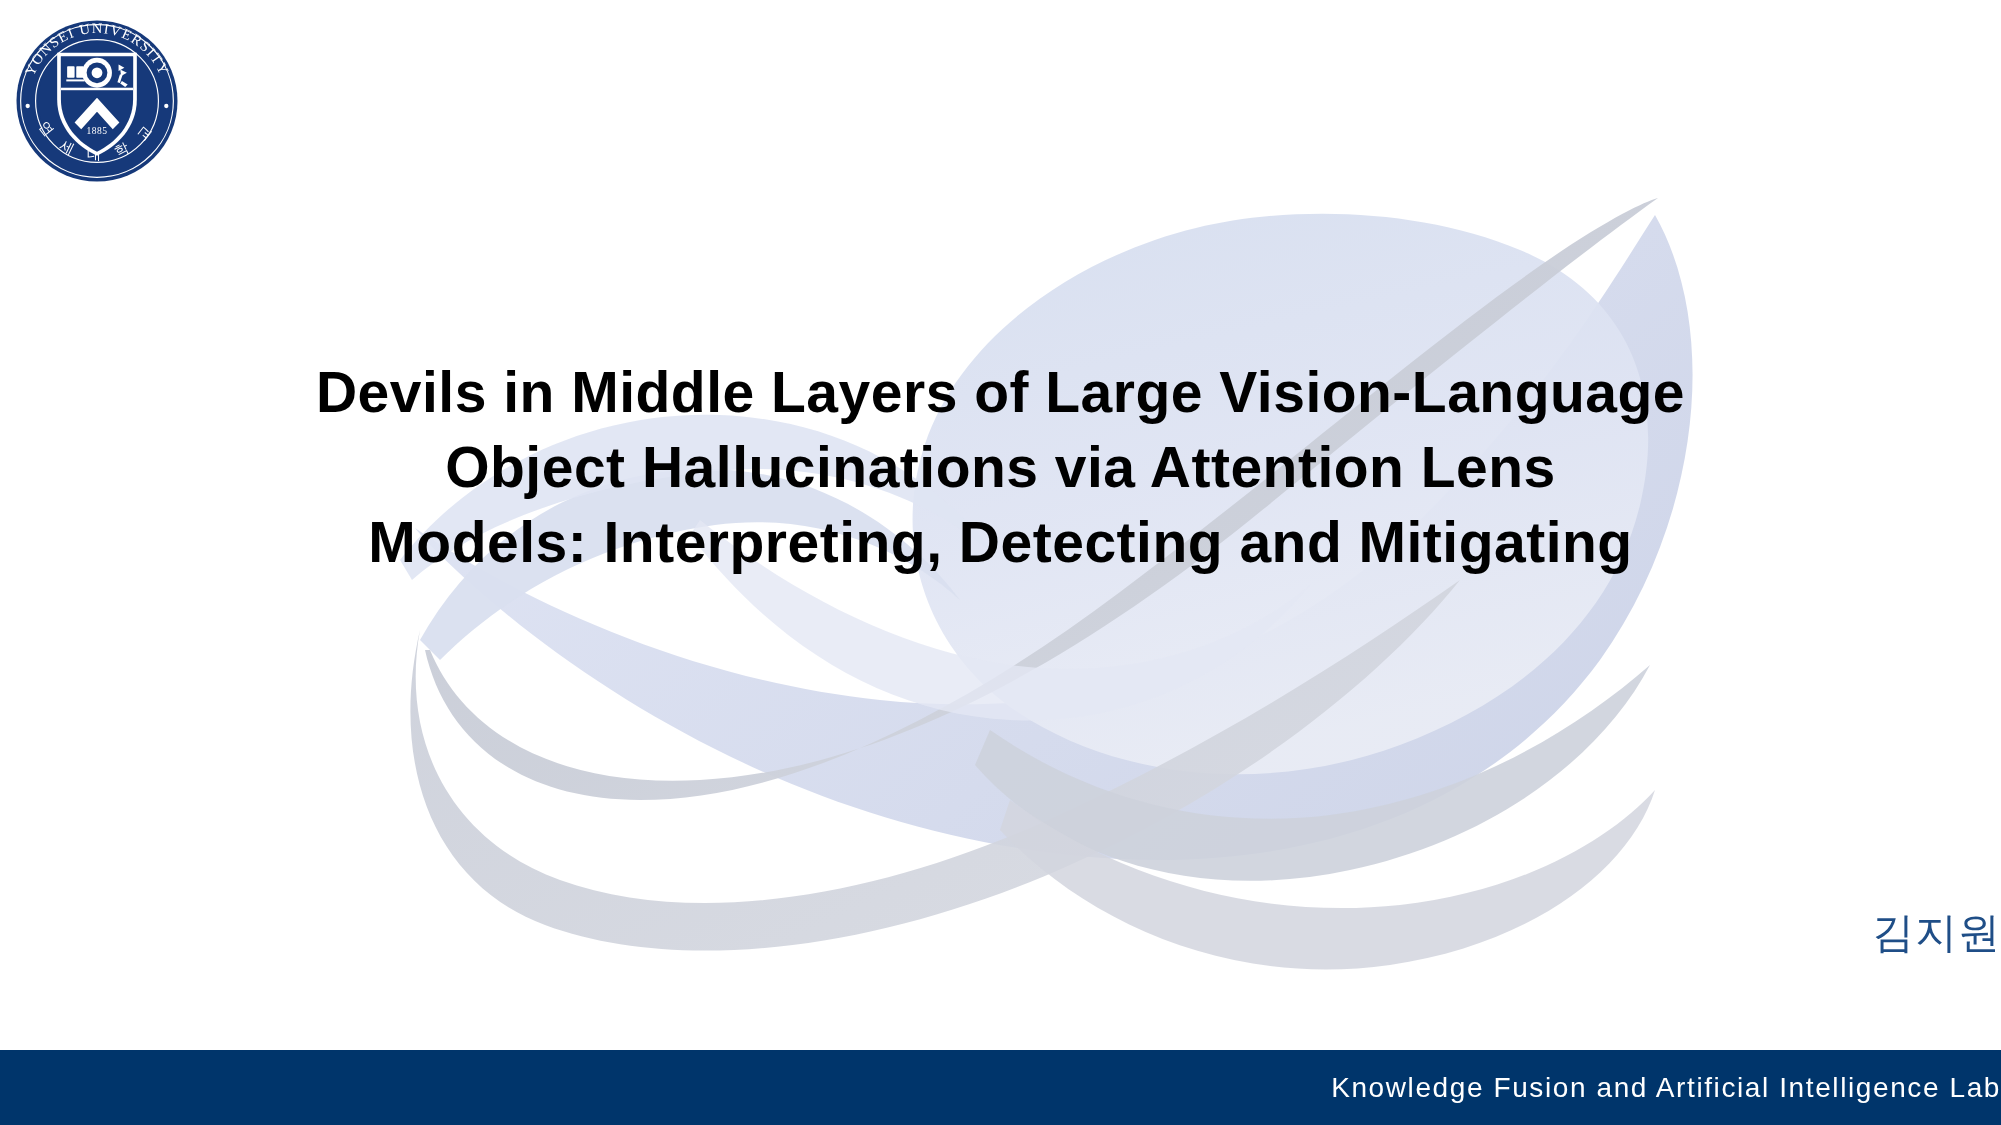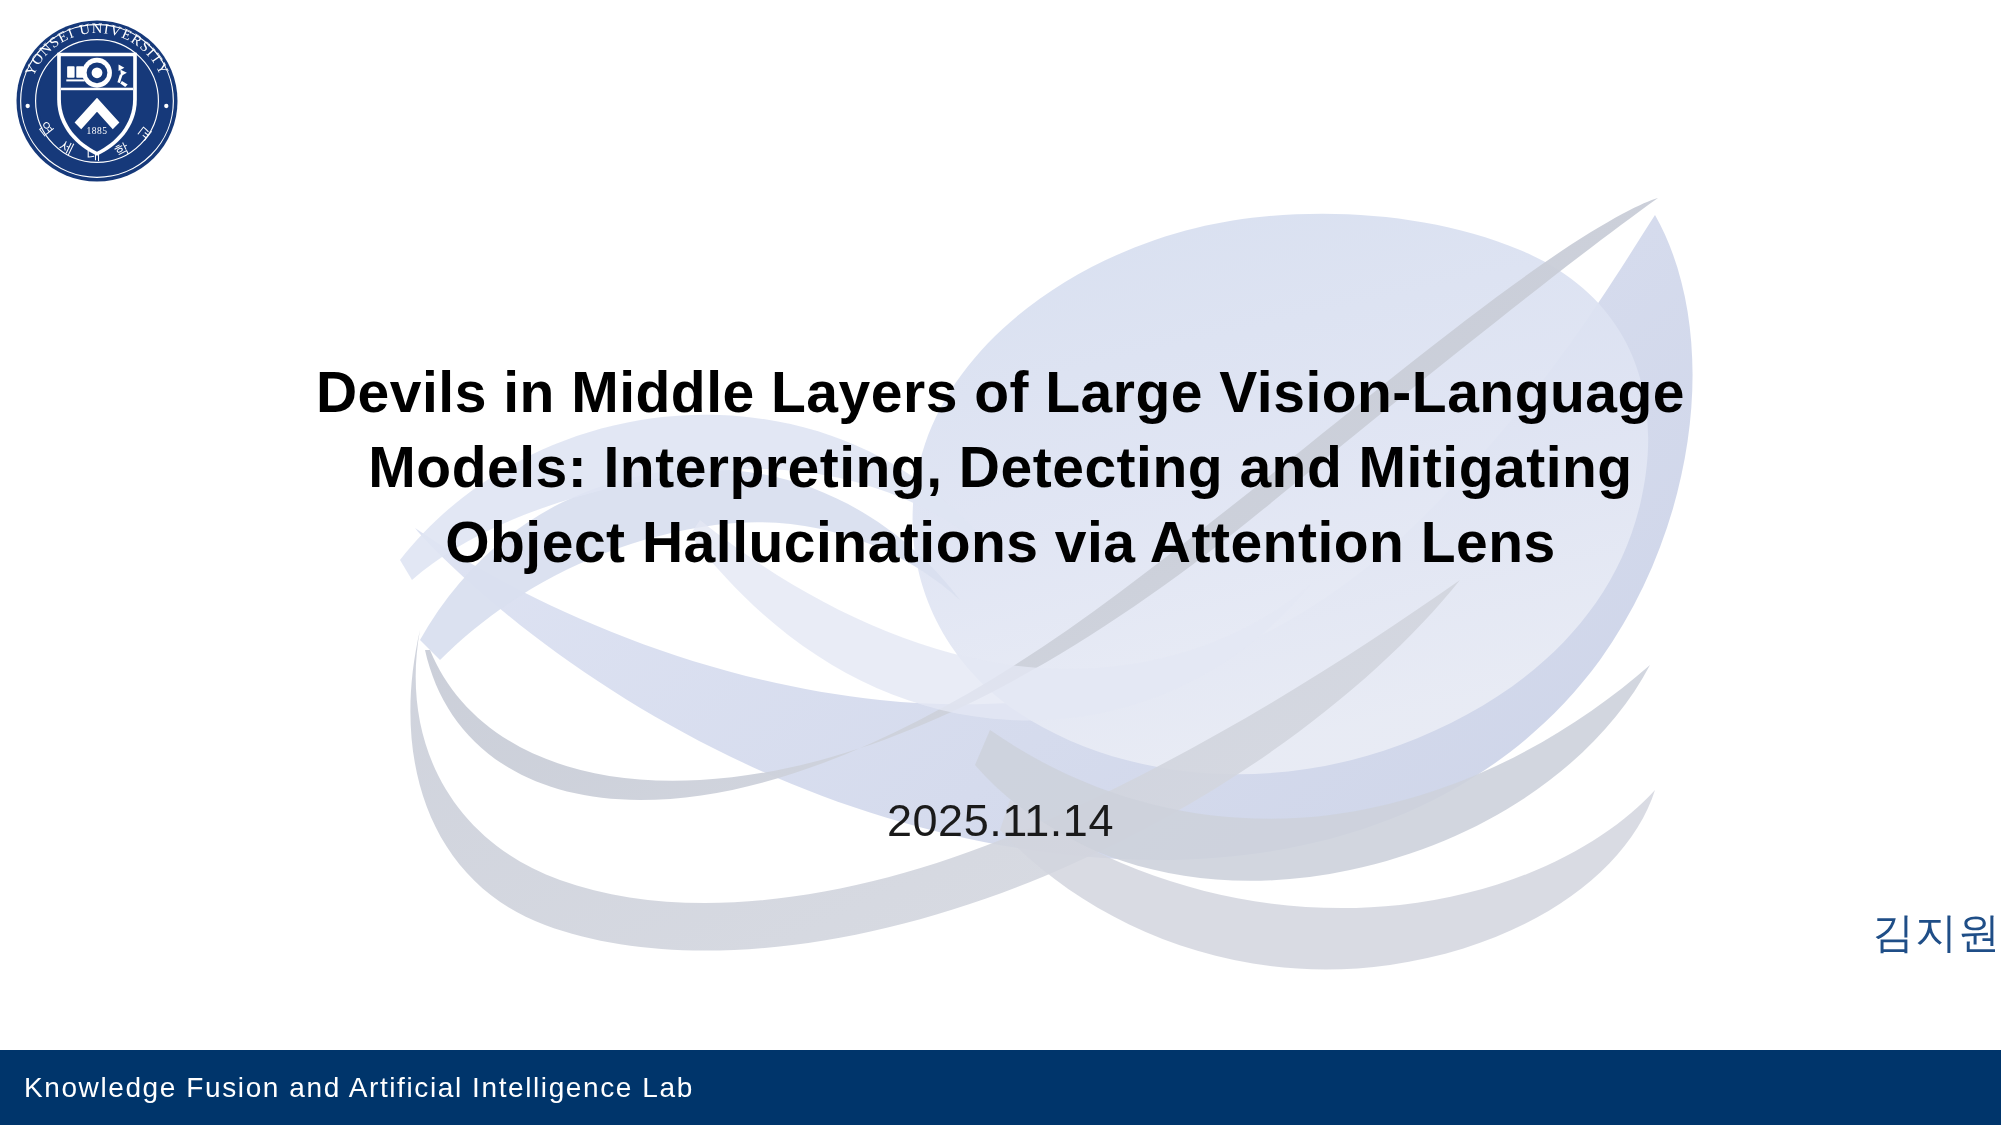--- a/index.html
+++ b/index.html
@@ -95,22 +95,21 @@
   .footer-bar {
     position: absolute;
     left: 0;
     bottom: 0;
     width: 2001px;
     height: 75px;
     background: #00356b;
     z-index: 6;
     display: flex;
     align-items: center;
-    justify-content: flex-start;
-    padding-left: 24px;
+    justify-content: flex-end;
   }
   .footer-text {
     font-family: "Liberation Sans", sans-serif;
     font-size: 28px;
     color: #ffffff;
     letter-spacing: 1.6px;
     font-weight: normal;
   }
 </style>
 </head>
@@ -257,25 +256,24 @@
       <path d="M 130 76 L 137 80 L 134 83 L 128 79 Z"></path>
     </g>
 
     <path d="M 100 96 L 127 126 L 119 134 L 100 113 L 81 134 L 73 126 Z" fill="#ffffff"></path>
 
     <text x="100" y="140" font-family="Liberation Serif, serif" font-size="11.5" fill="#ffffff" text-anchor="middle" letter-spacing="0.6">1885</text>
   </svg>
 
   <div class="title-block">
     <div class="title-line">Devils in Middle Layers of Large Vision-Language</div>
+    <div class="title-line">Object Hallucinations via Attention Lens</div>
     <div class="title-line">Models: Interpreting, Detecting and Mitigating</div>
-    <div class="title-line">Object Hallucinations via Attention Lens</div>
   </div>
 
-  <div class="date-text">2025.11.14</div>
 
   <div class="author-text">김지원</div>
 
   <div class="footer-bar">
     <span class="footer-text">Knowledge Fusion and Artificial Intelligence Lab</span>
   </div>
 
 </div>
 
 </body></html>

